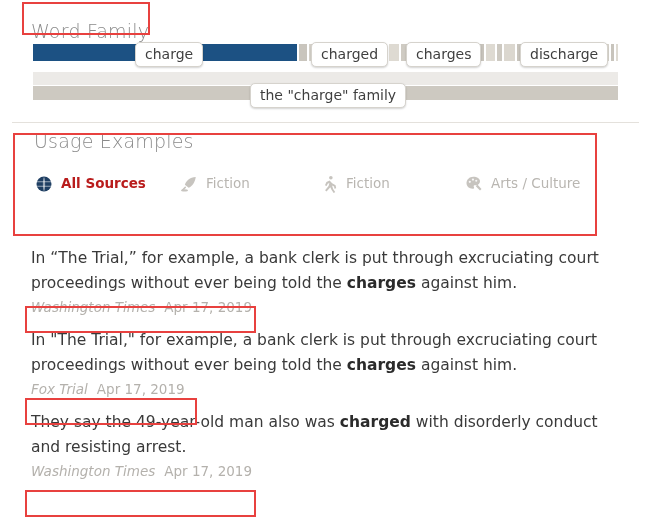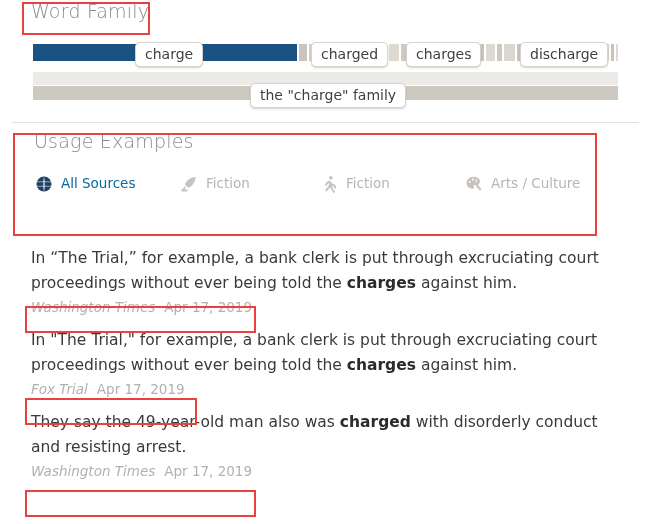--- a/index.html
+++ b/index.html
@@ -34,21 +34,21 @@
   }
   .section-title {
     position: absolute;
     font-family: "DejaVu Sans", sans-serif;
     font-weight: 300;
     color: #8a8a8a;
     letter-spacing: .2px;
   }
   #wf-title {
     left: 31px;
-    top: 0;
+    top: 20px;
     font-size: 19px;
   }
 
   
   .bar-row {
     position: absolute;
     left: 33px;
     width: 585px;
     box-sizing: border-box;
   }
@@ -114,21 +114,21 @@
   }
   .tab {
     display: flex;
     align-items: center;
     gap: 8px;
     font-size: 13.5px;
     color: #b9b6b1;
     cursor: pointer;
     font-family: "DejaVu Sans", sans-serif;
   }
-  .tab.active { color: #0369a1; font-weight: 400; }
+  .tab.active { color: #b91c1c; font-weight: 700; }
   .tab .ic {
     width: 19px;
     height: 19px;
     flex: 0 0 19px;
     display: flex;
     align-items: center;
     justify-content: center;
   }
   .tab .ic svg { display: block; }
   .tab .lbl { line-height: 1; padding-bottom: 1px; }

